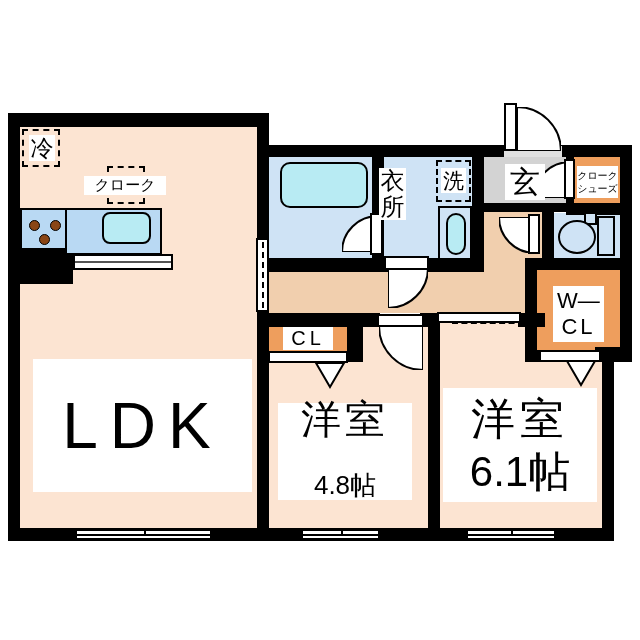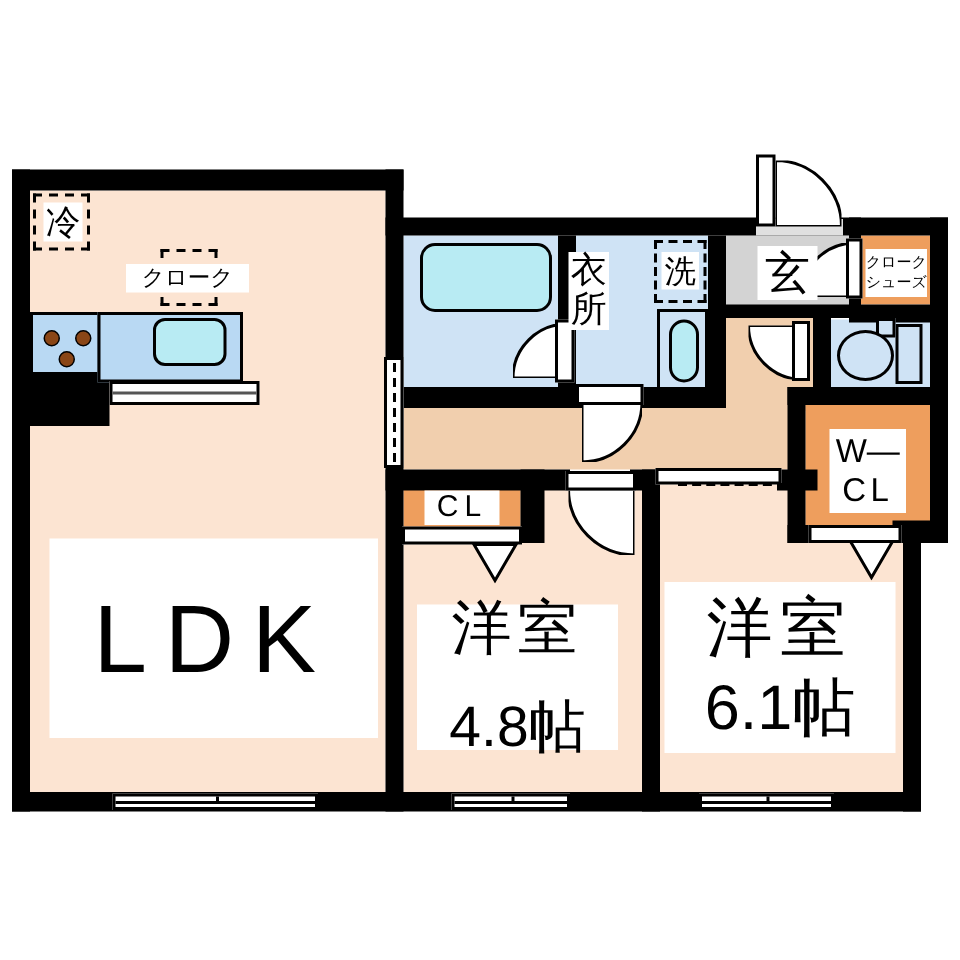--- a/index.html
+++ b/index.html
@@ -160,21 +160,21 @@
   <div class="smalllabel" style="left:84px;top:176px;width:82px;height:19px;font-size:15px;white-space:nowrap;">クローク</div>
   <div class="dashedbox" style="left:436px;top:160px;width:35px;height:42px;"></div>
   <div class="smalllabel" style="left:441px;top:168px;width:25px;height:25px;font-size:21px;">洗</div>
 
   <div class="roomlabel" style="left:33px;top:359px;width:219px;height:133px;">
     <div style="font-size:64px;letter-spacing:12px;line-height:60px;">LDK</div>
   </div>
 
   <div class="roomlabel" style="left:278px;top:403px;width:134px;height:97px;">
     <div style="font-size:40px;letter-spacing:4px;line-height:46px;">洋室</div>
-    <div style="font-size:38px;line-height:46px;margin-top:20px;">4.8帖</div>
+    <div style="font-size:26px;line-height:46px;margin-top:20px;">4.8帖</div>
   </div>
 
   <div class="roomlabel" style="left:443px;top:388px;width:154px;height:114px;">
     <div style="font-size:44px;letter-spacing:5px;line-height:53px;">洋室</div>
     <div style="font-size:42px;line-height:53px;">6.1帖</div>
   </div>
 
   <div class="smalllabel" style="left:505px;top:164px;width:40px;height:36px;font-size:30px;">玄</div>
 
   <div class="roomlabel" style="left:577px;top:166px;width:41px;height:32px;">

